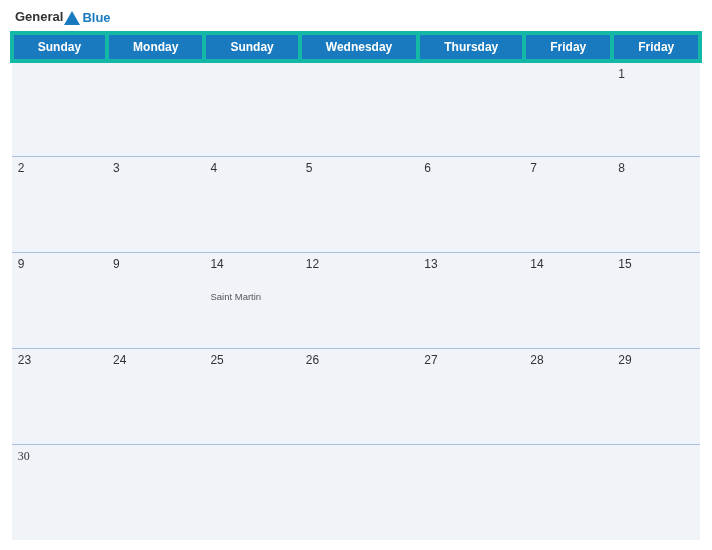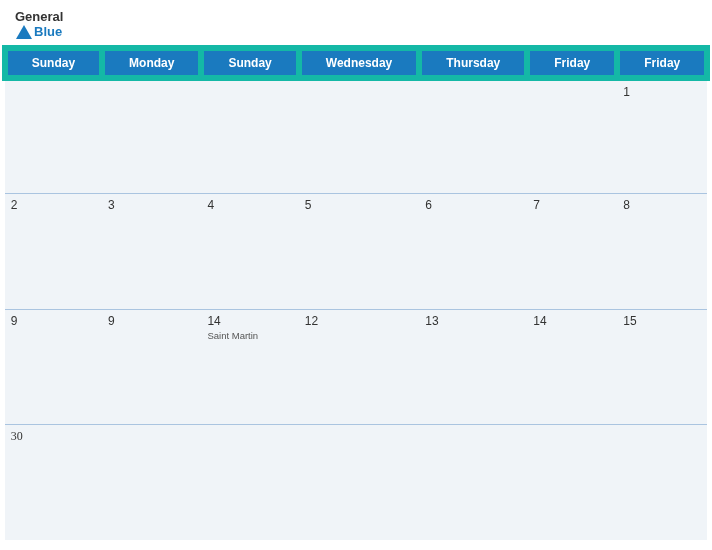--- a/index.html
+++ b/index.html
@@ -19,21 +19,21 @@
     .header {
       width: 100%;
       display: flex;
       align-items: center;
       justify-content: space-between;
       margin-bottom: 6px;
     }
 
     .logo {
       display: flex;
-      flex-direction: column;
+      flex-direction: row;
       align-items: flex-start;
     }
     .logo-general {
       font-size: 13px;
       font-weight: bold;
       color: #333;
       line-height: 1.1;
     }
     .logo-blue {
       display: flex;
@@ -76,21 +76,21 @@
       flex: 1;
     }
 
     .calendar-table thead tr th {
       background-color: #1a7abf;
       color: #fff;
       font-size: 12px;
       font-weight: 600;
       text-align: left;
       padding: 5px 24px;
-      border: 6px solid #14b8a6;
+      border: 4px solid #14b8a6;
     }
 
     .calendar-table tbody tr td {
       background-color: #f0f4f8;
       vertical-align: top;
       padding: 4px 6px;
       border-top: 1px solid #aac4e0;
       border-left: none;
       border-right: none;
       border-bottom: none;
@@ -109,21 +109,21 @@
       font-size: 12px;
       font-weight: normal;
       color: #333;
       display: block;
     }
 
     .event-label {
       font-size: 9.5px;
       color: #555;
       display: block;
-      margin-top: 2px;
+      margin-top: 20px;
     }
 
     .empty-cell {
       background-color: #f0f4f8;
     }
   </style>
 </head>
 <body>
 
 <div class="header">
@@ -200,20 +200,43 @@
         <td>
           <span class="day-number">13</span>
         </td>
         <td>
           <span class="day-number">14</span>
         </td>
         <td>
           <span class="day-number">15</span>
         </td>
       </tr>
+      <tr>
+        <td>
+          <span class="day-number">23</span>
+        </td>
+        <td>
+          <span class="day-number">24</span>
+        </td>
+        <td>
+          <span class="day-number">25</span>
+        </td>
+        <td>
+          <span class="day-number">26</span>
+        </td>
+        <td>
+          <span class="day-number">27</span>
+        </td>
+        <td>
+          <span class="day-number">28</span>
+        </td>
+        <td>
+          <span class="day-number">29</span>
+        </td>
+      </tr>
       <tr class="last-row">
         <td>
           <span class="day-number">30</span>
         </td>
         <td class="empty-cell"></td>
         <td class="empty-cell"></td>
         <td class="empty-cell"></td>
         <td class="empty-cell"></td>
         <td class="empty-cell"></td>
         <td class="empty-cell"></td>

